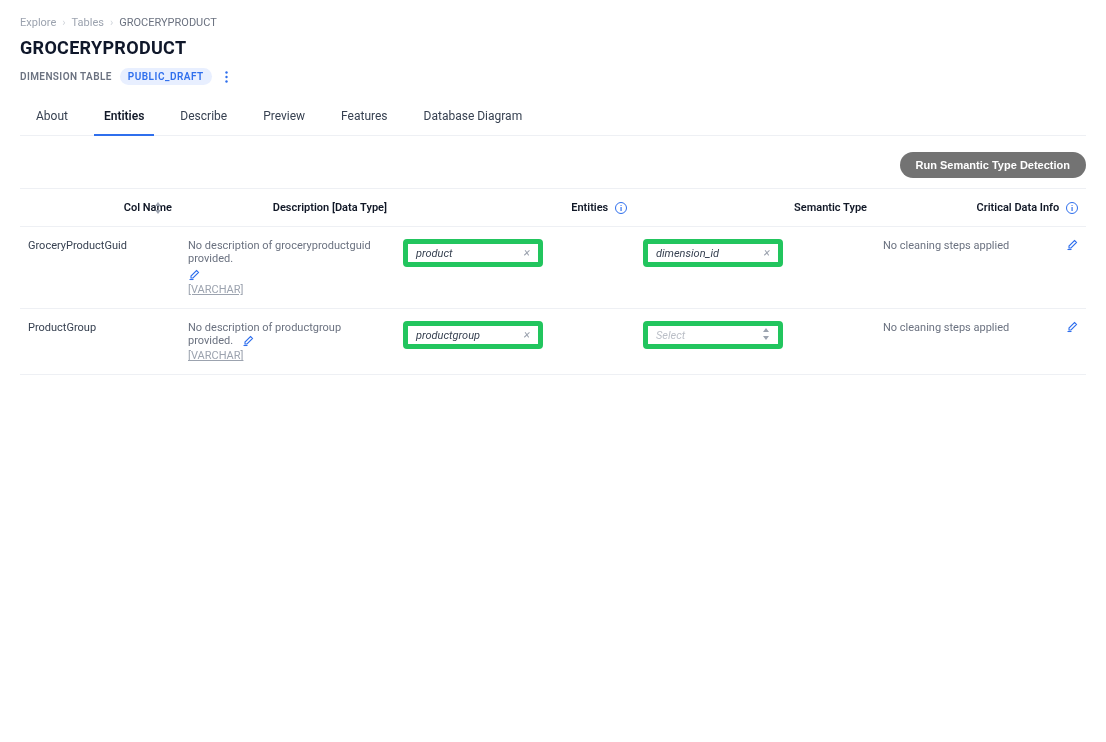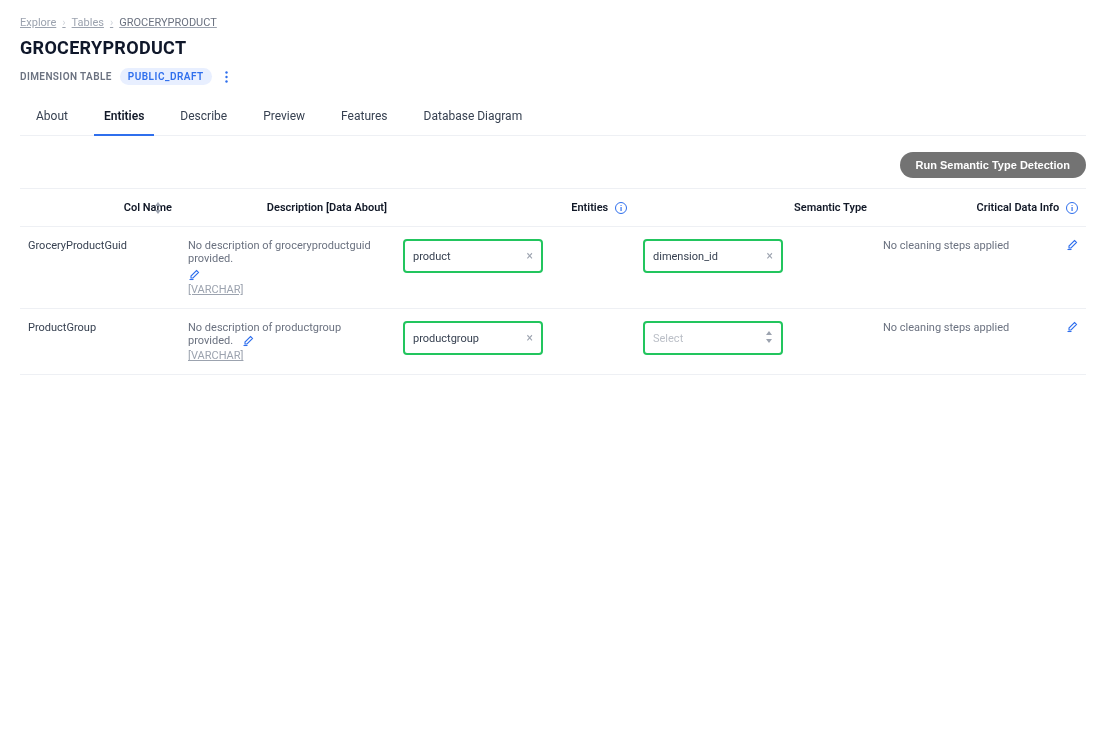--- a/index.html
+++ b/index.html
@@ -10,21 +10,20 @@
     font-size: 12px;
     padding: 16px 20px;
   }
   .breadcrumb {
     display: flex;
     align-items: center;
     gap: 6px;
     font-size: 11px;
     color: #9ca3af;
     margin-bottom: 8px;
-    text-decoration: underline;
   }
   .breadcrumb a { color: #9ca3af; text-decoration: none; }
   .breadcrumb .sep { color: #d1d5db; }
   .breadcrumb .current { color: #6b7280; }
   h1.page-title {
     font-size: 18px;
     font-weight: 700;
     letter-spacing: 0.3px;
     margin-bottom: 10px;
     color: #0f172a;
@@ -150,31 +149,32 @@
   .edit-icon {
     color: #2f6fed;
     cursor: pointer;
     display: inline-block;
     margin-left: 6px;
     vertical-align: middle;
   }
   .edit-icon svg, .sort-icon svg { display: block; }
   .desc-row1 .edit-icon { display:block; margin:4px 0 0 0;}
   .tagbox, .selectbox {
-    border: 2px solid #22c55e;
+    border: 5px solid #22c55e;
     border-radius: 4px;
     background: #fff;
-    height: 34px;
+    height: 28px;
     display: flex;
     align-items: center;
     padding: 0 8px;
     justify-content: space-between;
     width: 140px;
     font-size: 11px;
     color: #374151;
+    font-style: italic;
   }
   .tagbox .x {
     color: #9ca3af;
     cursor: pointer;
     font-size: 12px;
   }
   .selectbox.placeholder { color: #bbbfc7; }
   .selectbox .caret { color: #9ca3af; }
   .crit-cell {
     display: flex;
@@ -227,21 +227,21 @@
     <tr>
       <th class="th-colname">
         <span>Col Name</span>
         <span class="sort-icon">
           <svg width="8" height="12" viewBox="0 0 8 12">
               <path d="M4 0 L7 4 H1 Z" fill="currentColor"></path>
               <path d="M4 12 L1 8 H7 Z" fill="currentColor"></path>
             </svg>
         </span>
       </th>
-      <th class="th-desc">Description [Data About]</th>
+      <th class="th-desc">Description [Data Type]</th>
       <th class="th-ent">
         <span>Entities</span>
         <span class="info-icon">i</span>
       </th>
       <th class="th-sem">Semantic Type</th>
       <th class="th-crit">
         <span>Critical Data Info</span>
         <span class="info-icon">i</span>
       </th>
     </tr>

